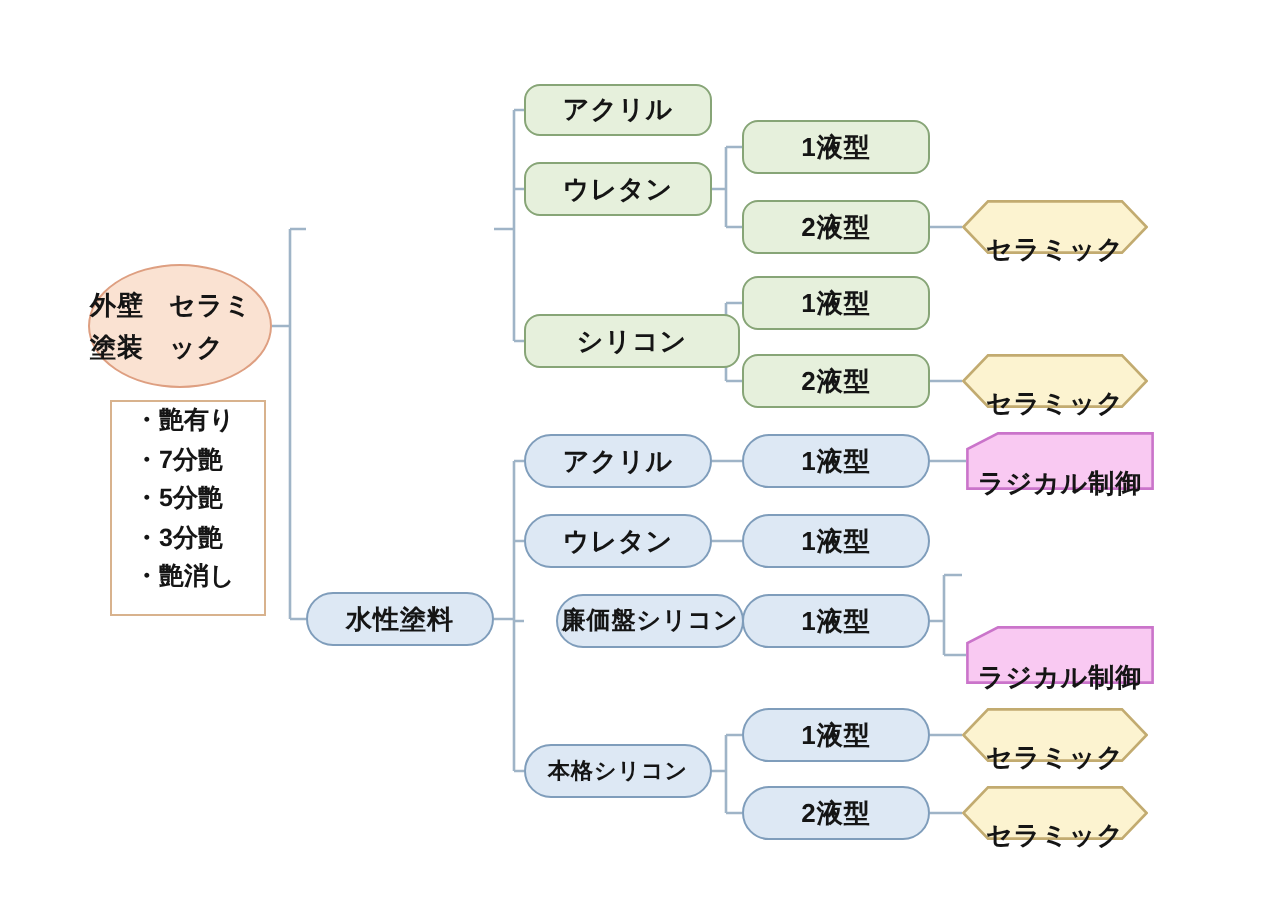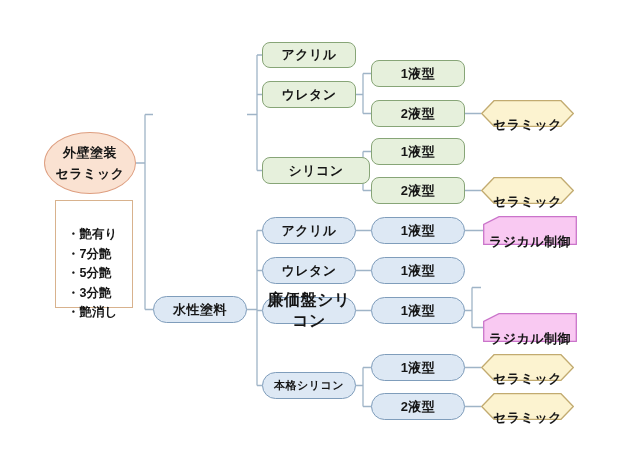--- a/index.html
+++ b/index.html
@@ -5,33 +5,33 @@
   html,body{margin:0;padding:0;background:#ffffff;}
   #canvas{
     position:relative;width:640px;height:456px;background:#ffffff;overflow:hidden;
     font-family:"Liberation Sans","DejaVu Sans",sans-serif;
     color:#151515;
   }
   #wires{position:absolute;left:0;top:0;width:640px;height:456px;}
   #wires path{fill:none;stroke:var(--connector,#9FB4C7);stroke-width:1.3;}
   .node{
     position:absolute;display:flex;align-items:center;justify-content:center;
-    font-weight:bold;font-size:13px;box-sizing:border-box;text-align:center;
+    font-weight:bold;font-size:13px;box-sizing:border-box;
     letter-spacing:0.5px;
   }
   .green{background:var(--green-fill,#E6F0DC);border:1.4px solid var(--green-stroke,#87A577);border-radius:8px;}
   .blue{background:var(--blue-fill,#DDE8F4);border:1.4px solid var(--blue-stroke,#7F9DBB);border-radius:14px;}
   .ellipse{
     background:var(--root-fill,#FAE2D2);border:1.5px solid var(--root-stroke,#DE9F81);
-    border-radius:50%;flex-direction:column;line-height:1.65;font-size:13px;
+    border-radius:50%;flex-direction:row;line-height:1.65;font-size:13px;
   }
   .listbox{
     background:#ffffff;border:1.5px solid var(--list-stroke,#D8B28D);
     flex-direction:column;align-items:flex-start;justify-content:flex-start;
-    padding:24px 0 0 11px;font-size:12.5px;line-height:19.5px;text-align:left;letter-spacing:0;
+    padding:0 0 0 11px;font-size:12.5px;line-height:19.5px;text-align:left;letter-spacing:0;
   }
   .shapewrap{background:transparent;border:none;}
   .shapewrap svg{position:absolute;left:0;top:0;}
   .shapewrap .lbl{position:relative;z-index:1;line-height:1.15;margin-top:24px;}
   .hexpoly{fill:var(--hex-fill,#FCF3D0);stroke:var(--hex-stroke,#C2AB70);stroke-width:1.3;}
   .cardpoly{fill:var(--pink-fill,#F9C9F2);stroke:var(--pink-stroke,#CA74CA);stroke-width:1.3;}
   .hex2line .lbl{width:72px;font-size:12.5px;}
 </style>
 </head>
 <body>
@@ -142,21 +142,21 @@
       <polygon class="cardpoly" points="16,0.7 93.3,0.7 93.3,28.3 0.7,28.3 0.7,8.5"></polygon>
     </svg>
     <span class="lbl">ラジカル制御</span>
   </div>
   <div class="node blue" style="left:262px;top:257px;width:94px;height:27px;">
     <span>ウレタン</span>
   </div>
   <div class="node blue" style="left:371px;top:257px;width:94px;height:27px;">
     <span>1液型</span>
   </div>
-  <div class="node blue" style="left:262px;top:297px;width:94px;height:27px;font-size:16px;">
+  <div class="node blue" style="left:278px;top:297px;width:94px;height:27px;font-size:12px;">
     <span>廉価盤シリコン</span>
   </div>
   <div class="node blue" style="left:371px;top:297px;width:94px;height:27px;">
     <span>1液型</span>
   </div>
   <div class="node shapewrap" style="left:483px;top:313px;width:94px;height:29px;">
     <svg width="94" height="29" viewBox="0 0 94 29">
       <polygon class="cardpoly" points="16,0.7 93.3,0.7 93.3,28.3 0.7,28.3 0.7,8.5"></polygon>
     </svg>
     <span class="lbl">ラジカル制御</span>

